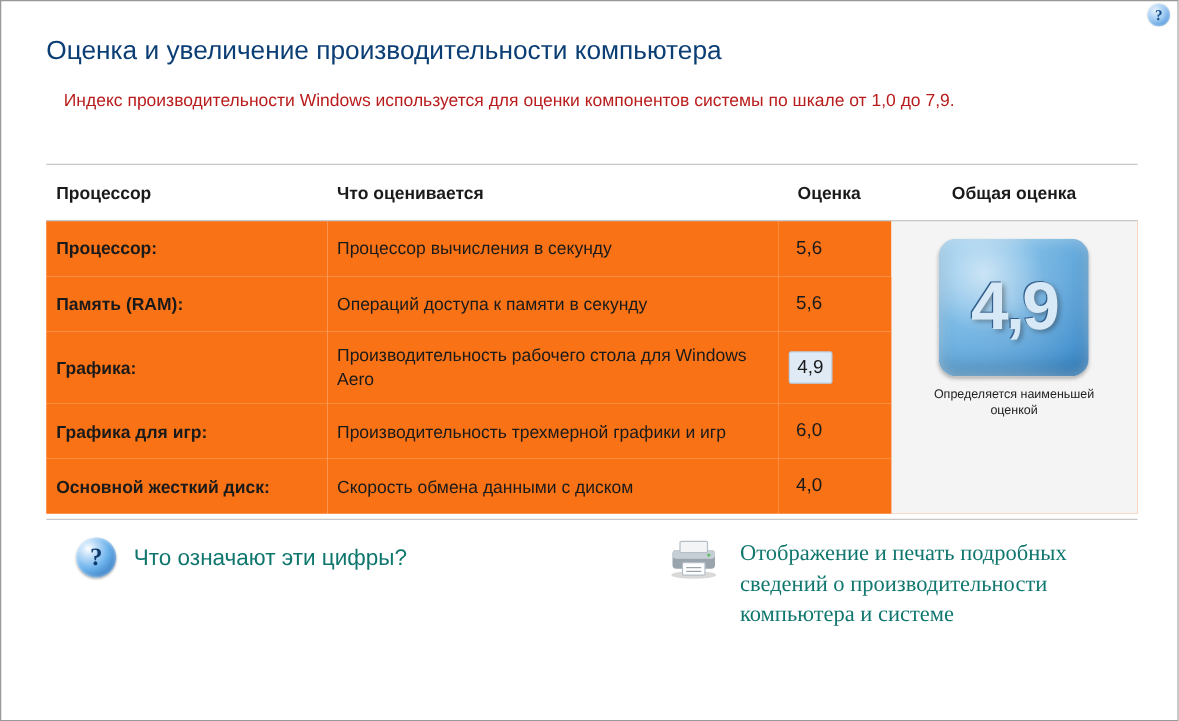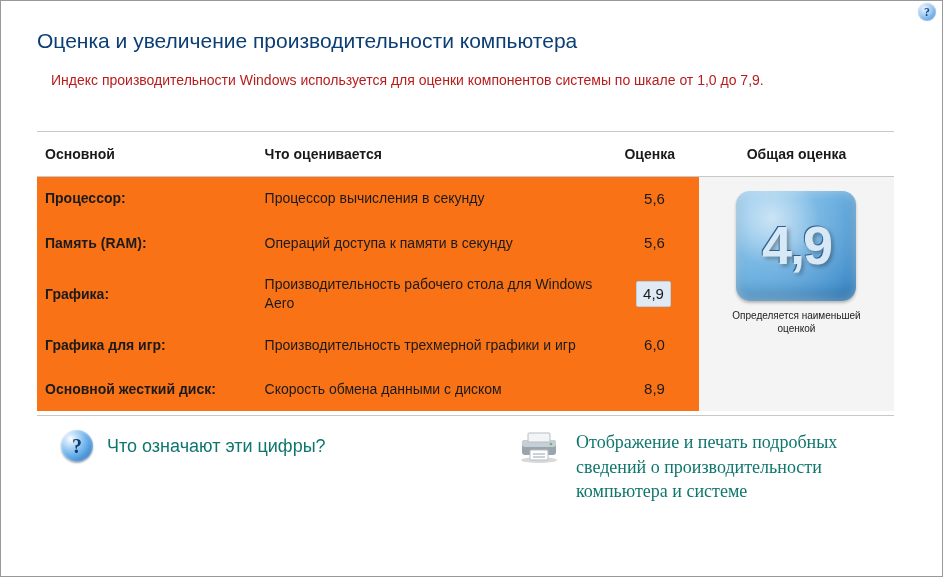--- a/index.html
+++ b/index.html
@@ -31,21 +31,21 @@
       display: flex;
       align-items: center;
       justify-content: center;
       font-size: 12px;
       font-weight: bold;
       color: #114a86;
       font-family: Georgia, serif;
       box-shadow: inset 0 0 2px rgba(255,255,255,.8), 0 0 1px rgba(0,0,0,.3);
       cursor: pointer;
     }
-    .content { padding: 28px 48px 0 36px; }
+    .content { padding: 28px 32px 0 36px; }
     h1.title {
       font-size: 21px;
       font-weight: 400;
       color: #0b3e74;
       margin-bottom: 18px;
     }
     .description {
       font-size: 14px;
       color: #b91c1c;
       line-height: 1.4;
@@ -72,21 +72,20 @@
     .perf tbody tr { background: #f97316; }
     .perf tbody td {
       padding: 10px 8px;
       vertical-align: middle;
       font-size: 14px;
       line-height: 1.35;
     }
     .perf tbody td.col-name { font-weight: 600; width: 230px; }
     .perf tbody td.col-desc { width: 370px; }
     .perf tbody td.col-score {
-      text-align: right;
       padding-right: 28px;
       width: 90px;
       font-size: 15px;
     }
     .perf tbody td.col-score .score-val { display: inline-block; padding: 2px 6px; }
     .perf tbody td.col-score .lowest {
       background: #dfeaf4;
       border: 1px solid #b8cfe4;
       border-radius: 2px;
     }
@@ -185,21 +184,21 @@
 
   <div class="content">
     <h1 class="title">Оценка и увеличение производительности компьютера</h1>
     <p class="description">Индекс производительности Windows используется для оценки компонентов системы по шкале от 1,0 до 7,9.</p>
 
     <div class="divider"></div>
 
     <table class="perf">
       <thead>
         <tr>
-          <th class="col-name">Основной</th>
+          <th class="col-name">Процессор</th>
           <th class="col-desc">Что оценивается</th>
           <th class="col-score">Оценка</th>
           <th class="col-total">Общая оценка</th>
         </tr>
       </thead>
       <tbody>
         <tr>
           <td class="col-name">Процессор:</td>
           <td class="col-desc">Процессор вычисления в секунду</td>
           <td class="col-score"><span class="score-val">5,6</span></td>
@@ -221,21 +220,21 @@
           <td class="col-score"><span class="score-val lowest">4,9</span></td>
         </tr>
         <tr>
           <td class="col-name">Графика для игр:</td>
           <td class="col-desc">Производительность трехмерной графики и игр</td>
           <td class="col-score"><span class="score-val">6,0</span></td>
         </tr>
         <tr>
           <td class="col-name">Основной жесткий диск:</td>
           <td class="col-desc">Скорость обмена данными с диском</td>
-          <td class="col-score"><span class="score-val">8,9</span></td>
+          <td class="col-score"><span class="score-val">4,0</span></td>
         </tr>
       </tbody>
     </table>
 
     <div class="footer-links">
       <div class="footer-left">
         <div class="help-orb">?</div>
         <span class="link">Что означают эти цифры?</span>
       </div>
       <div class="footer-right">

